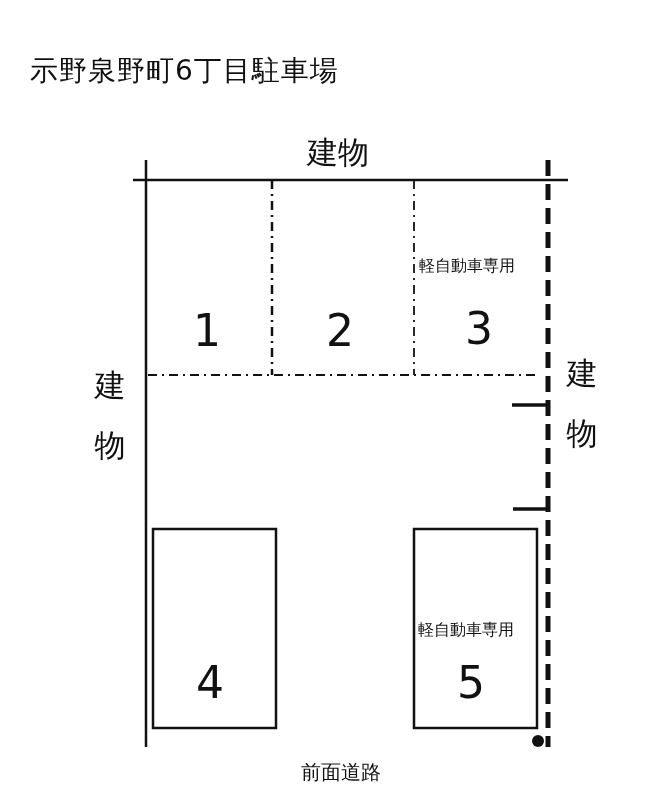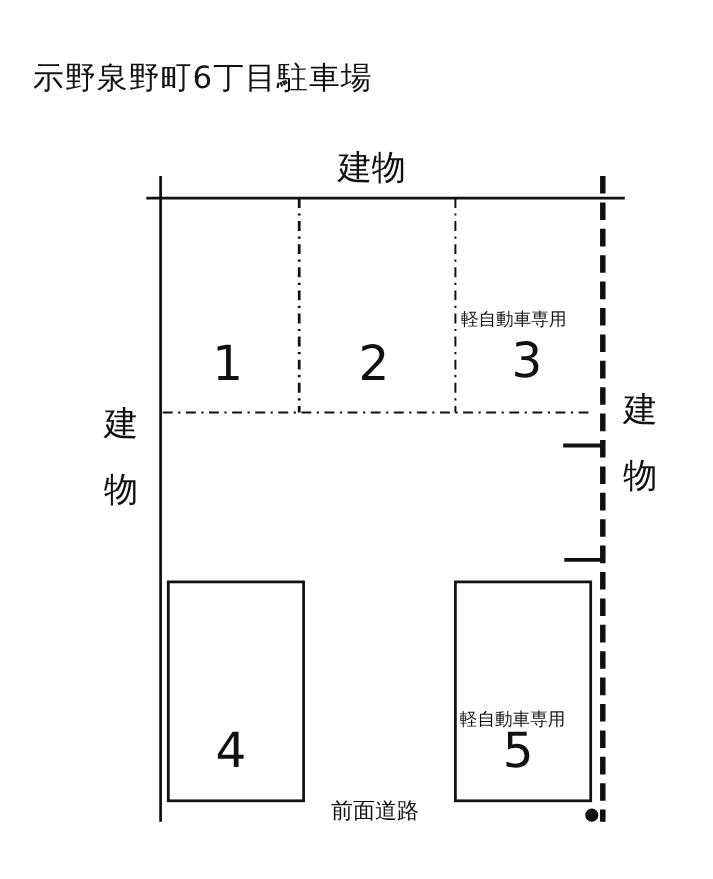--- a/index.html
+++ b/index.html
@@ -3,21 +3,21 @@
 <meta charset="utf-8">
 <style>
   html, body { margin: 0; padding: 0; background: #ffffff; }
   body { width: 648px; height: 799px; position: relative; overflow: hidden;
          font-family: "DejaVu Sans", "Liberation Sans", sans-serif; color: #111; }
   .abs { position: absolute; }
   .title { left: 30px; top: 52px; font-size: 28px; letter-spacing: 1px; white-space: nowrap; }
   .label { font-size: 31px; white-space: nowrap; }
   .vlabel { font-size: 31px; line-height: 60px; width: 40px; text-align: center; }
   .num { font-size: 44px; width: 60px; text-align: center; }
-  .kei { font-size: 16px; white-space: nowrap; margin-top: 24px; }
+  .kei { font-size: 16px; white-space: nowrap; }
   .road { font-size: 20px; white-space: nowrap; }
   svg.diagram { position: absolute; left: 0; top: 0; }
 </style>
 </head>
 <body>
 
 <div class="abs title">示野泉野町6丁目駐車場</div>
 
 <svg class="diagram" width="648" height="799">
 
@@ -53,13 +53,13 @@
 
 <div class="abs num" style="left:177px; top:305px;">1</div>
 <div class="abs num" style="left:310px; top:305px;">2</div>
 <div class="abs num" style="left:449px; top:303px;">3</div>
 <div class="abs num" style="left:180px; top:657px;">4</div>
 <div class="abs num" style="left:441px; top:657px;">5</div>
 
 <div class="abs kei" style="left:419px; top:256px;">軽自動車専用</div>
 <div class="abs kei" style="left:418px; top:620px;">軽自動車専用</div>
 
-<div class="abs road" style="left:301px; top:724px;text-align:right;">前面道路</div>
+<div class="abs road" style="left:301px; top:759px;text-align:right;">前面道路</div>
 
 </body></html>

